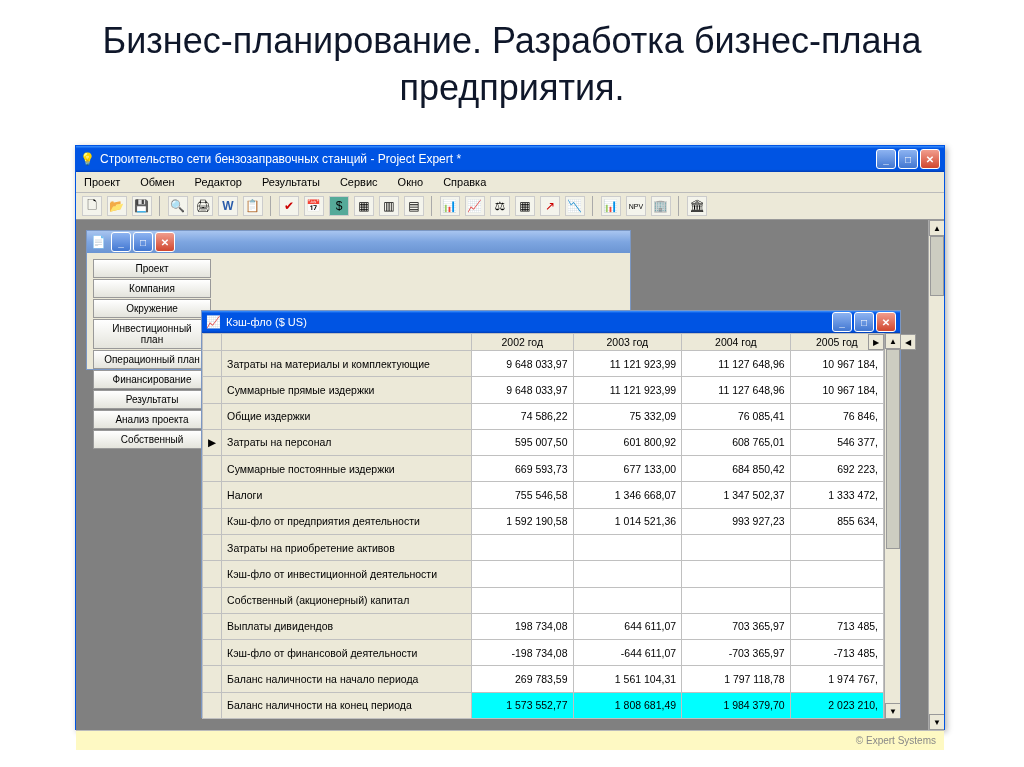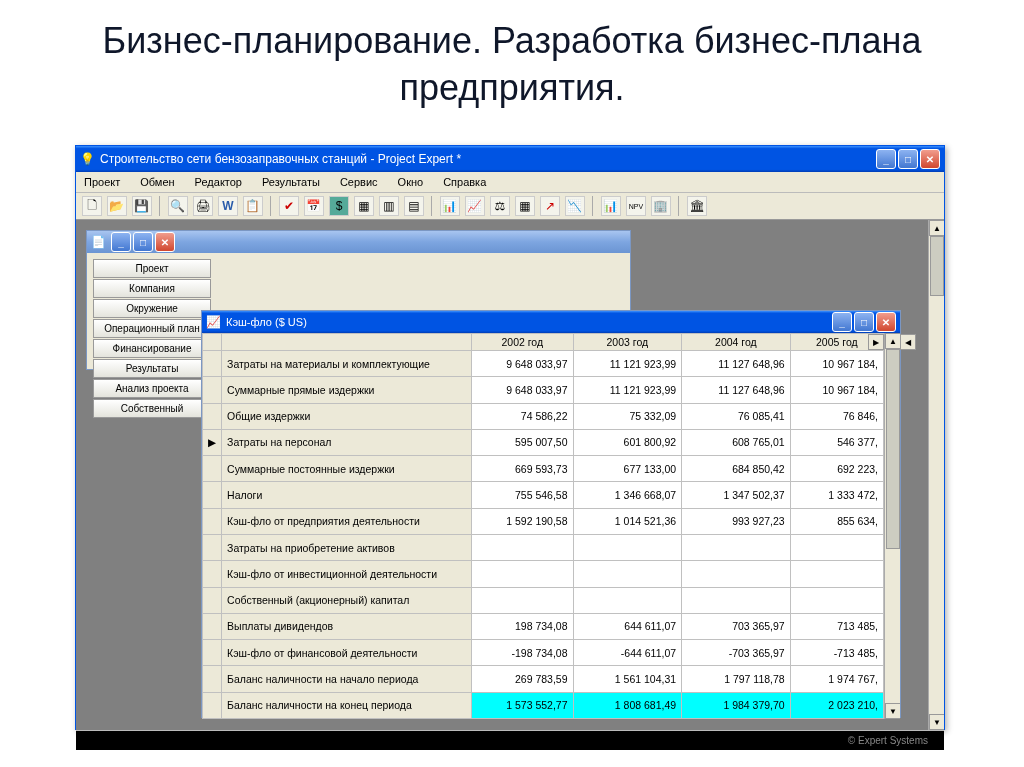--- a/index.html
+++ b/index.html
@@ -218,26 +218,26 @@
   position: relative;
 }
 .grid-scroll-h {
   height: 16px;
   background: #ece9d8;
   border-top: 1px solid #aaa;
   position: relative;
 }
 .statusbar {
   height: 20px;
-  background: #000000;
+  background: #fef9c3;
   border-top: 1px solid #bbb;
   display: flex;
   justify-content: flex-end;
   align-items: center;
-  padding: 0 16px;
+  padding: 0 8px;
   font-size: 10px;
   color: #888;
 }
 </style>
 </head>
 <body>
 
 <h1 class="slide-title">Бизнес-планирование. Разработка бизнес-плана предприятия.</h1>
 
 <div class="app-window">
@@ -301,20 +301,21 @@
           <div class="win-btn">_</div>
           <div class="win-btn">□</div>
           <div class="win-btn close">✕</div>
         </div>
       </div>
       <div class="content-body">
         <div class="nav-buttons">
           <div class="nav-btn">Проект</div>
           <div class="nav-btn">Компания</div>
           <div class="nav-btn">Окружение</div>
+          <div class="nav-btn">Инвестиционный план</div>
           <div class="nav-btn">Операционный план</div>
           <div class="nav-btn">Финансирование</div>
           <div class="nav-btn">Результаты</div>
           <div class="nav-btn">Анализ проекта</div>
           <div class="nav-btn">Собственный</div>
         </div>
         <div class="icon-area">
           <div class="icon-block">
             <div class="icon-vis">
                 <svg width="46" height="32">

